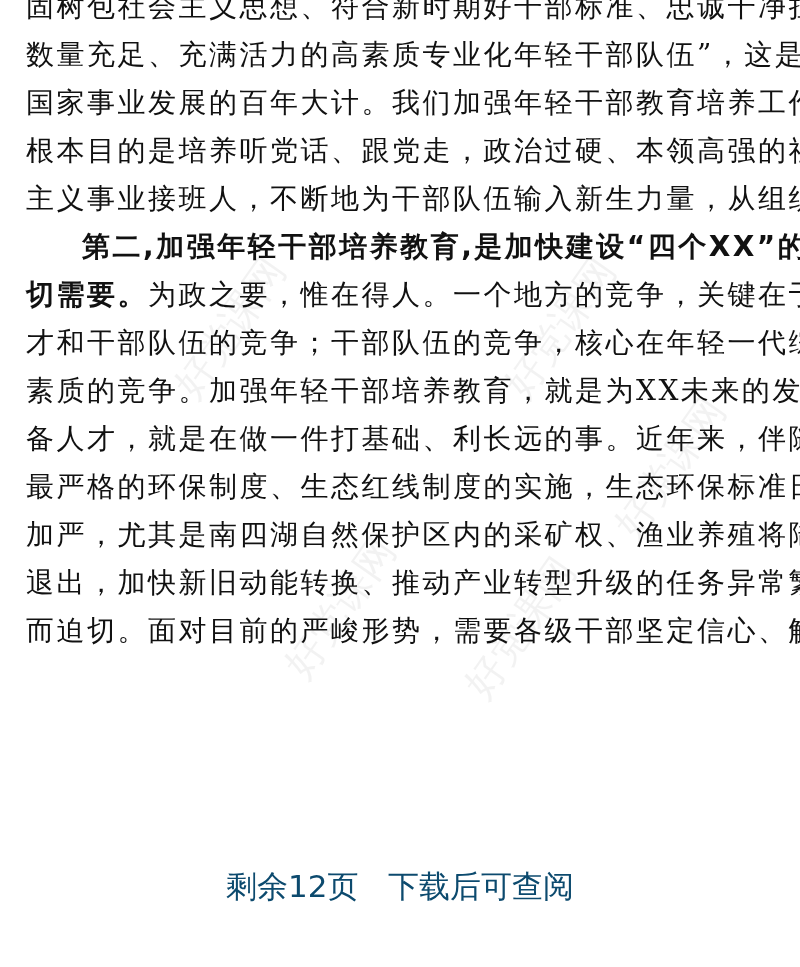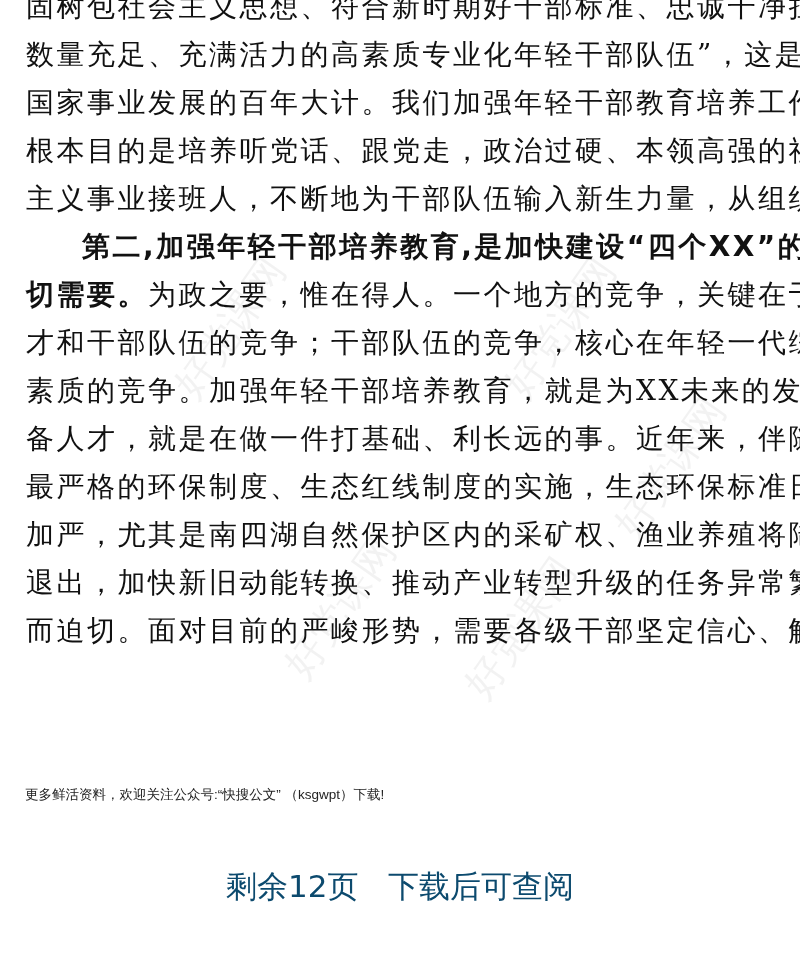--- a/index.html
+++ b/index.html
@@ -99,16 +99,15 @@
     <div class="line"><span class="bold">切需要。</span><span>为政之要，惟在得人。一个地方的竞争，关键在于人</span></div>
     <div class="line">才和干部队伍的竞争；干部队伍的竞争，核心在年轻一代综合</div>
     <div class="line">素质的竞争。加强年轻干部培养教育，就是为XX未来的发展储</div>
     <div class="line">备人才，就是在做一件打基础、利长远的事。近年来，伴随着</div>
     <div class="line">最严格的环保制度、生态红线制度的实施，生态环保标准日趋</div>
     <div class="line">加严，尤其是南四湖自然保护区内的采矿权、渔业养殖将陆续</div>
     <div class="line">退出，加快新旧动能转换、推动产业转型升级的任务异常繁重</div>
     <div class="line">而迫切。面对目前的严峻形势，需要各级干部坚定信心、解放</div>
   </div>
 
-  <div class="footer-note">更多鲜活资料，欢迎关注公众号:“快搜公文”  （ksgwpt）下载!</div>
 
   <div class="remaining">剩余12页   下载后可查阅</div>
 </div>
 
 </body></html>

